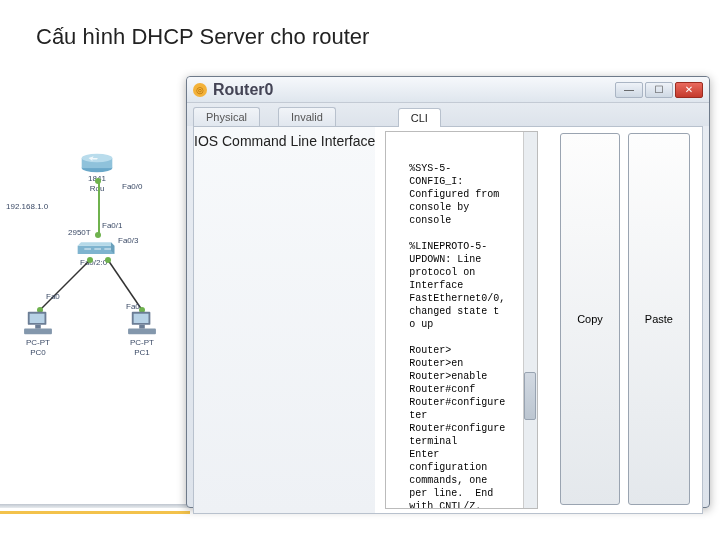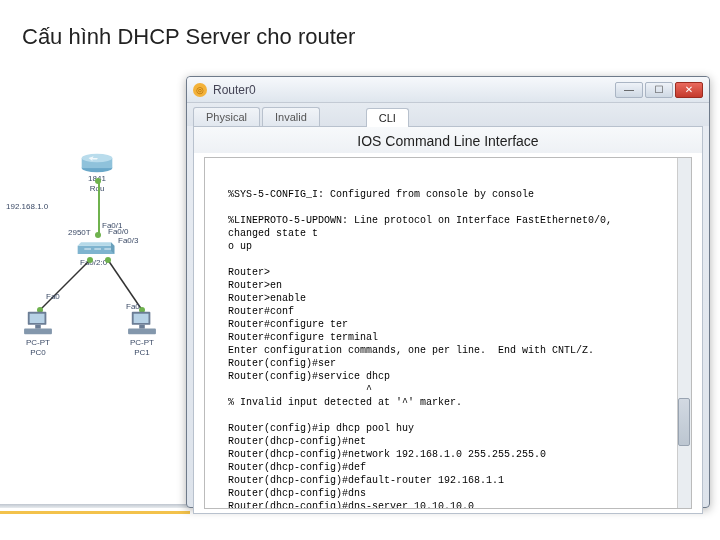--- a/index.html
+++ b/index.html
@@ -7,21 +7,21 @@
     width: 720px;
     height: 540px;
     background: #fff;
     font-family: Arial, sans-serif;
     position: relative;
     overflow: hidden;
   }
   .slide-title {
     position: absolute;
     top: 24px;
-    left: 22px;
+    left: 36px;
     font-size: 22px;
     color: #222;
   }
   .topology {
     position: absolute;
     top: 152px;
     left: 6px;
     width: 175px;
     height: 260px;
     font-size: 9px;
@@ -62,33 +62,33 @@
     border-radius: 4px 4px 0 0;
   }
   .app-icon {
     width: 14px; height: 14px;
     background: #f3b23a;
     border-radius: 50%;
     margin-right: 6px;
     display:flex;align-items:center;justify-content:center;
     font-size:9px;color:#b06a00;
   }
-  .window-title { font-size: 12px; color: #445; flex: 1; }
+  .window-title { font-size: 16px; color: #445; flex: 1; font-weight: bold; }
   .win-btns { display: flex; gap: 2px; }
   .win-btn {
     width: 28px; height: 16px;
     border-radius: 2px;
     display:flex;align-items:center;justify-content:center;
     font-size:10px;color:#444;
   }
   .win-min { background: linear-gradient(#eef2f8,#cfd9e4); border:1px solid #aab5c4; }
   .win-max { background: linear-gradient(#eef2f8,#cfd9e4); border:1px solid #aab5c4; }
   .win-close { background: linear-gradient(#e96a5e,#c43a2d); border:1px solid #9a2c21; color:#fff; }
   .tabs {
-    display:flex; gap:2px; padding: 4px 10px 0 6px;
+    display:flex; gap:18px; padding: 4px 10px 0 6px;
     background: linear-gradient(#e6ebf1,#dde3eb);
   }
   .tab {
     padding: 3px 12px;
     font-size: 11px;
     background: linear-gradient(#f1f4f8,#e1e7ef);
     border: 1px solid #b8c1cd;
     border-bottom: none;
     border-radius: 3px 3px 0 0;
     color: #555;
@@ -97,21 +97,21 @@
   .tab.active {
     background: #fff;
     color: #222;
     position: relative; top: 1px; margin-left: 44px;
   }
   .panel {
     background: #fff;
     margin: 0 6px 6px 6px;
     border: 1px solid #b8c1cd;
     height: 388px;
-    display:flex; flex-direction:column;
+    display:flex; flex-direction:row;
   }
   .panel-header {
     text-align: center;
     font-size: 14px;
     padding: 6px 0 4px 0;
     color: #222;
     background: linear-gradient(#f7f9fb,#eef1f5);
   }
   .terminal {
     flex: 1;
@@ -160,21 +160,21 @@
   <div class="topo-device" style="left:74px; top:0;">
     <svg class="router-icon" viewBox="0 0 40 24">
       <ellipse cx="20" cy="18" rx="18" ry="5" fill="#6aa8c9"></ellipse>
       <rect x="2" y="6" width="36" height="12" fill="#8fc2db"></rect>
       <ellipse cx="20" cy="6" rx="18" ry="5" fill="#b9dcec"></ellipse>
       <path d="M10 6 l6 -2 l-1 2 l6 0 l-1 2 l-6 0 l1 2 z" fill="#fff" opacity="0.8"></path>
     </svg>
     <div class="label-small" style="margin-top:-2px">1841</div>
     <div class="label-small">Rou</div>
   </div>
-  <div class="label-small" style="position:absolute; left:102px; top:30px;margin-top:45px;">Fa0/0</div>
+  <div class="label-small" style="position:absolute; left:116px; top:30px;">Fa0/0</div>
 
   <div style="position:absolute; left:92px; top:28px; width:2px; height:56px; background:#6fb24e;"></div>
   <div class="dot" style="left:89px; top:26px;"></div>
   <div class="dot" style="left:89px; top:80px;"></div>
   <div class="label-small" style="position:absolute; left:0; top:50px;text-align:right;">192.168.1.0</div>
   <div class="label-small" style="position:absolute; left:96px; top:69px;">Fa0/1</div>
 
   <div class="topo-device" style="left:70px; top:88px;">
     <svg class="switch-icon" viewBox="0 0 48 20">
       <rect x="2" y="6" width="44" height="10" fill="#7fb4cf"></rect>
@@ -263,14 +263,18 @@
 Router(dhcp-config)#net
 Router(dhcp-config)#network 192.168.1.0 255.255.255.0
 Router(dhcp-config)#def
 Router(dhcp-config)#default-router 192.168.1.1
 Router(dhcp-config)#dns
 Router(dhcp-config)#dns-server 10.10.10.0
 Router(dhcp-config)#</div><div class="term-scroll">
         <div class="term-thumb"></div>
       </div>
     </div>
+    <div class="btnbar">
+      <button class="ios-btn">Copy</button>
+      <button class="ios-btn">Paste</button>
+    </div>
   </div>
 </div>
 
 </body></html>

